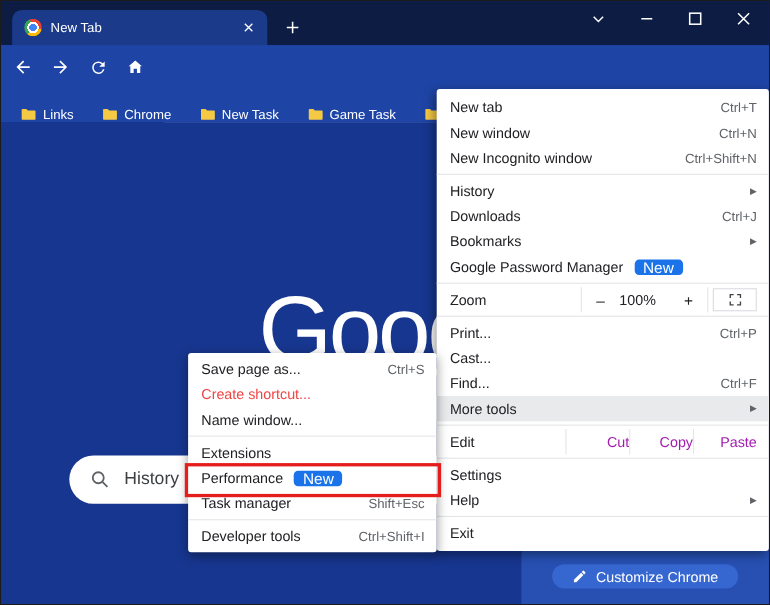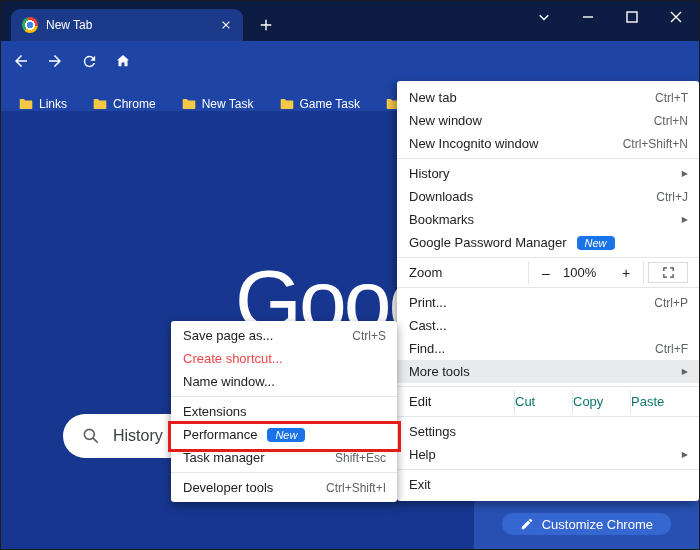--- a/index.html
+++ b/index.html
@@ -70,28 +70,28 @@
   .submenu {
     position:absolute; left:170px; top:320px; width:226px; background:#fff;
     border-radius:3px; box-shadow:0 3px 10px rgba(0,0,0,.4); padding:3px 0; z-index:50;
   }
   .mi { height:23px; display:flex; align-items:center; padding:0 11px 0 12px; font-size:13px; color:#202124; cursor:default; }
   .mi .sc { margin-left:auto; font-size:12px; color:#5f6368; white-space:nowrap; }
   .mi .arrow { margin-left:auto; font-size:8px; color:#5f6368; }
   .mi.hl { background:#e9eaec; }
   .mi.dim { color:#ef4444; }
   .sep { height:1px; background:#e4e5e8; margin:3px 0; }
-  .badge { background:#1a73e8; color:#fff; font-size:11px; line-height:14px; padding:0 8px; border-radius:4px; margin-left:10px;font-style:italic; }
+  .badge { background:#1a73e8; color:#fff; font-size:14px; line-height:14px; padding:0 8px; border-radius:4px; margin-left:10px; }
   .zoom-controls { margin-left:auto; display:flex; align-items:center; height:23px; border-left:1px solid #e4e5e8; }
   .zbtn { width:34px; text-align:center; font-size:14px; color:#202124; }
   .zlevel { width:46px; text-align:left; font-size:13px; color:#202124; }
   .zdiv { width:1px; height:23px; background:#e4e5e8; }
   .fs-box { width:40px; height:21px; margin-left:4px; border:1px solid #dadce0; display:flex; align-items:center; justify-content:center; }
   .edit-group { margin-left:auto; display:flex; height:23px; }
-  .edit-cell { width:58px; text-align:left; line-height:23px; border-left:1px solid #e4e5e8; font-size:13px; color:#0f766e; }
+  .edit-cell { width:58px; text-align:right; line-height:23px; border-left:1px solid #e4e5e8; font-size:13px; color:#a21caf; }
   .red-annotation { position:absolute; left:167px; top:420px; width:233px; height:31px; border:3px solid #e51c1c; z-index:60; }
   svg { display:block; }
 </style>
 </head>
 <body>
 
 <div class="window">
 
   <div class="titlebar">
     <div class="tab">

